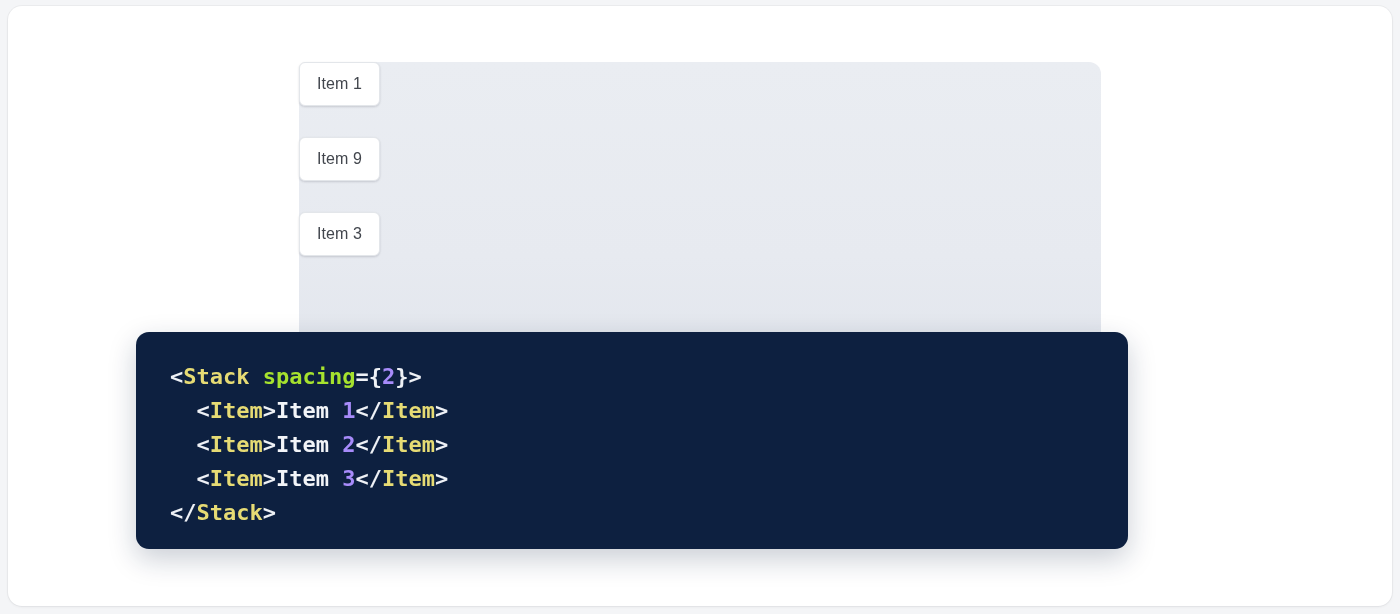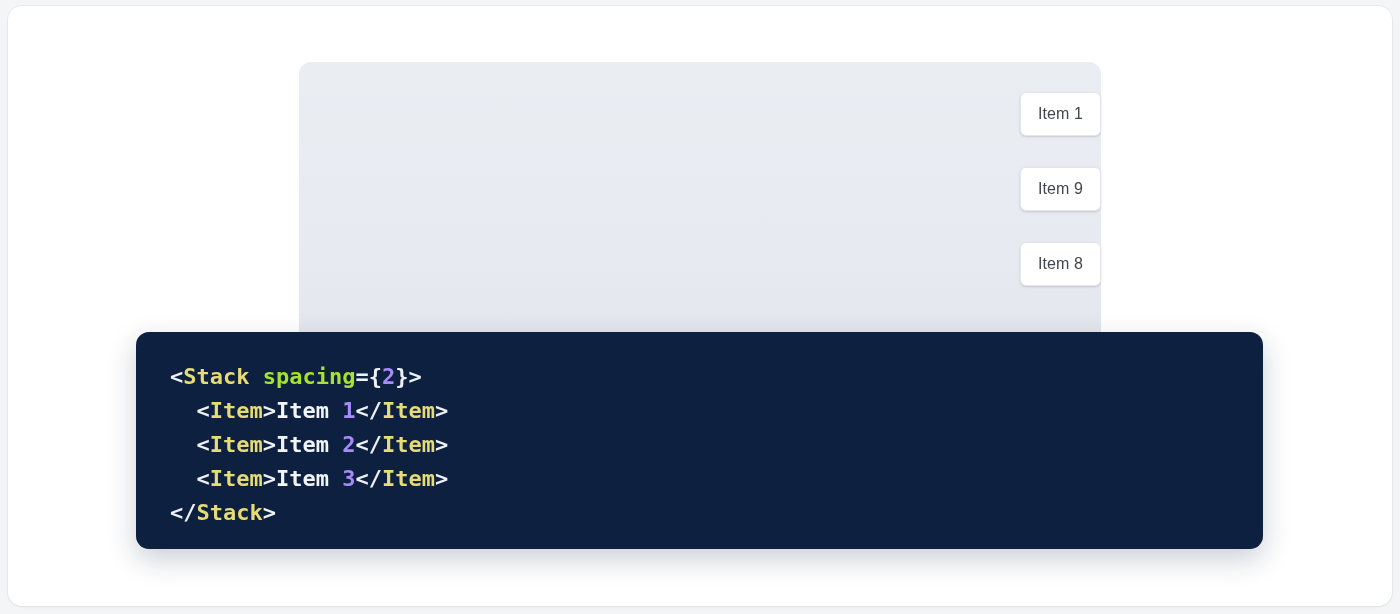--- a/index.html
+++ b/index.html
@@ -46,22 +46,21 @@
     background: linear-gradient(180deg, #eaedf2 0%, #e7eaf0 65%, #e2e6ed 100%);
   }
 
   .stack {
     position: absolute;
     left: 0;
     top: 0;
     width: 100%;
     display: flex;
     flex-direction: column;
-    align-items: flex-end;
-    padding-top: 30px;
+    align-items: flex-start;
     gap: 31px;
   }
 
   .stack-item {
     min-width: 81px;
     height: 44px;
     box-sizing: border-box;
     padding: 0 14px;
     display: flex;
     align-items: center;
@@ -75,21 +74,21 @@
     color: #42464d;
     letter-spacing: 0.1px;
     white-space: nowrap;
   }
 
   
   .code-block {
     position: absolute;
     left: 128px;      
     top: 326px;       
-    width: 1127px;
+    width: 992px;
     height: 217px;
     box-sizing: border-box;
     background: #0d2040;
     border-radius: 13px;
     padding: 28px 34px;
     box-shadow: 0 10px 28px rgba(13, 32, 64, 0.22);
     overflow: hidden;
   }
   .code-pre {
     margin: 0;
@@ -115,21 +114,21 @@
 
     <div class="preview-panel">
       <div class="stack">
         <div class="stack-item">
           <span>Item 1</span>
         </div>
         <div class="stack-item">
           <span>Item 9</span>
         </div>
         <div class="stack-item">
-          <span>Item 8</span>
+          <span>Item 3</span>
         </div>
       </div>
     </div>
 
     <div class="code-block">
       <pre class="code-pre" id="code-pre"><span class="tok-punct">&lt;</span><span class="tok-tag">Stack</span><span class="tok-text"> </span><span class="tok-attr">spacing</span><span class="tok-punct">={</span><span class="tok-num">2</span><span class="tok-punct">}&gt;</span>
   <span class="tok-punct">&lt;</span><span class="tok-tag">Item</span><span class="tok-punct">&gt;</span><span class="tok-text">Item </span><span class="tok-num">1</span><span class="tok-punct">&lt;/</span><span class="tok-tag">Item</span><span class="tok-punct">&gt;</span>
   <span class="tok-punct">&lt;</span><span class="tok-tag">Item</span><span class="tok-punct">&gt;</span><span class="tok-text">Item </span><span class="tok-num">2</span><span class="tok-punct">&lt;/</span><span class="tok-tag">Item</span><span class="tok-punct">&gt;</span>
   <span class="tok-punct">&lt;</span><span class="tok-tag">Item</span><span class="tok-punct">&gt;</span><span class="tok-text">Item </span><span class="tok-num">3</span><span class="tok-punct">&lt;/</span><span class="tok-tag">Item</span><span class="tok-punct">&gt;</span>
 <span class="tok-punct">&lt;/</span><span class="tok-tag">Stack</span><span class="tok-punct">&gt;</span></pre>

